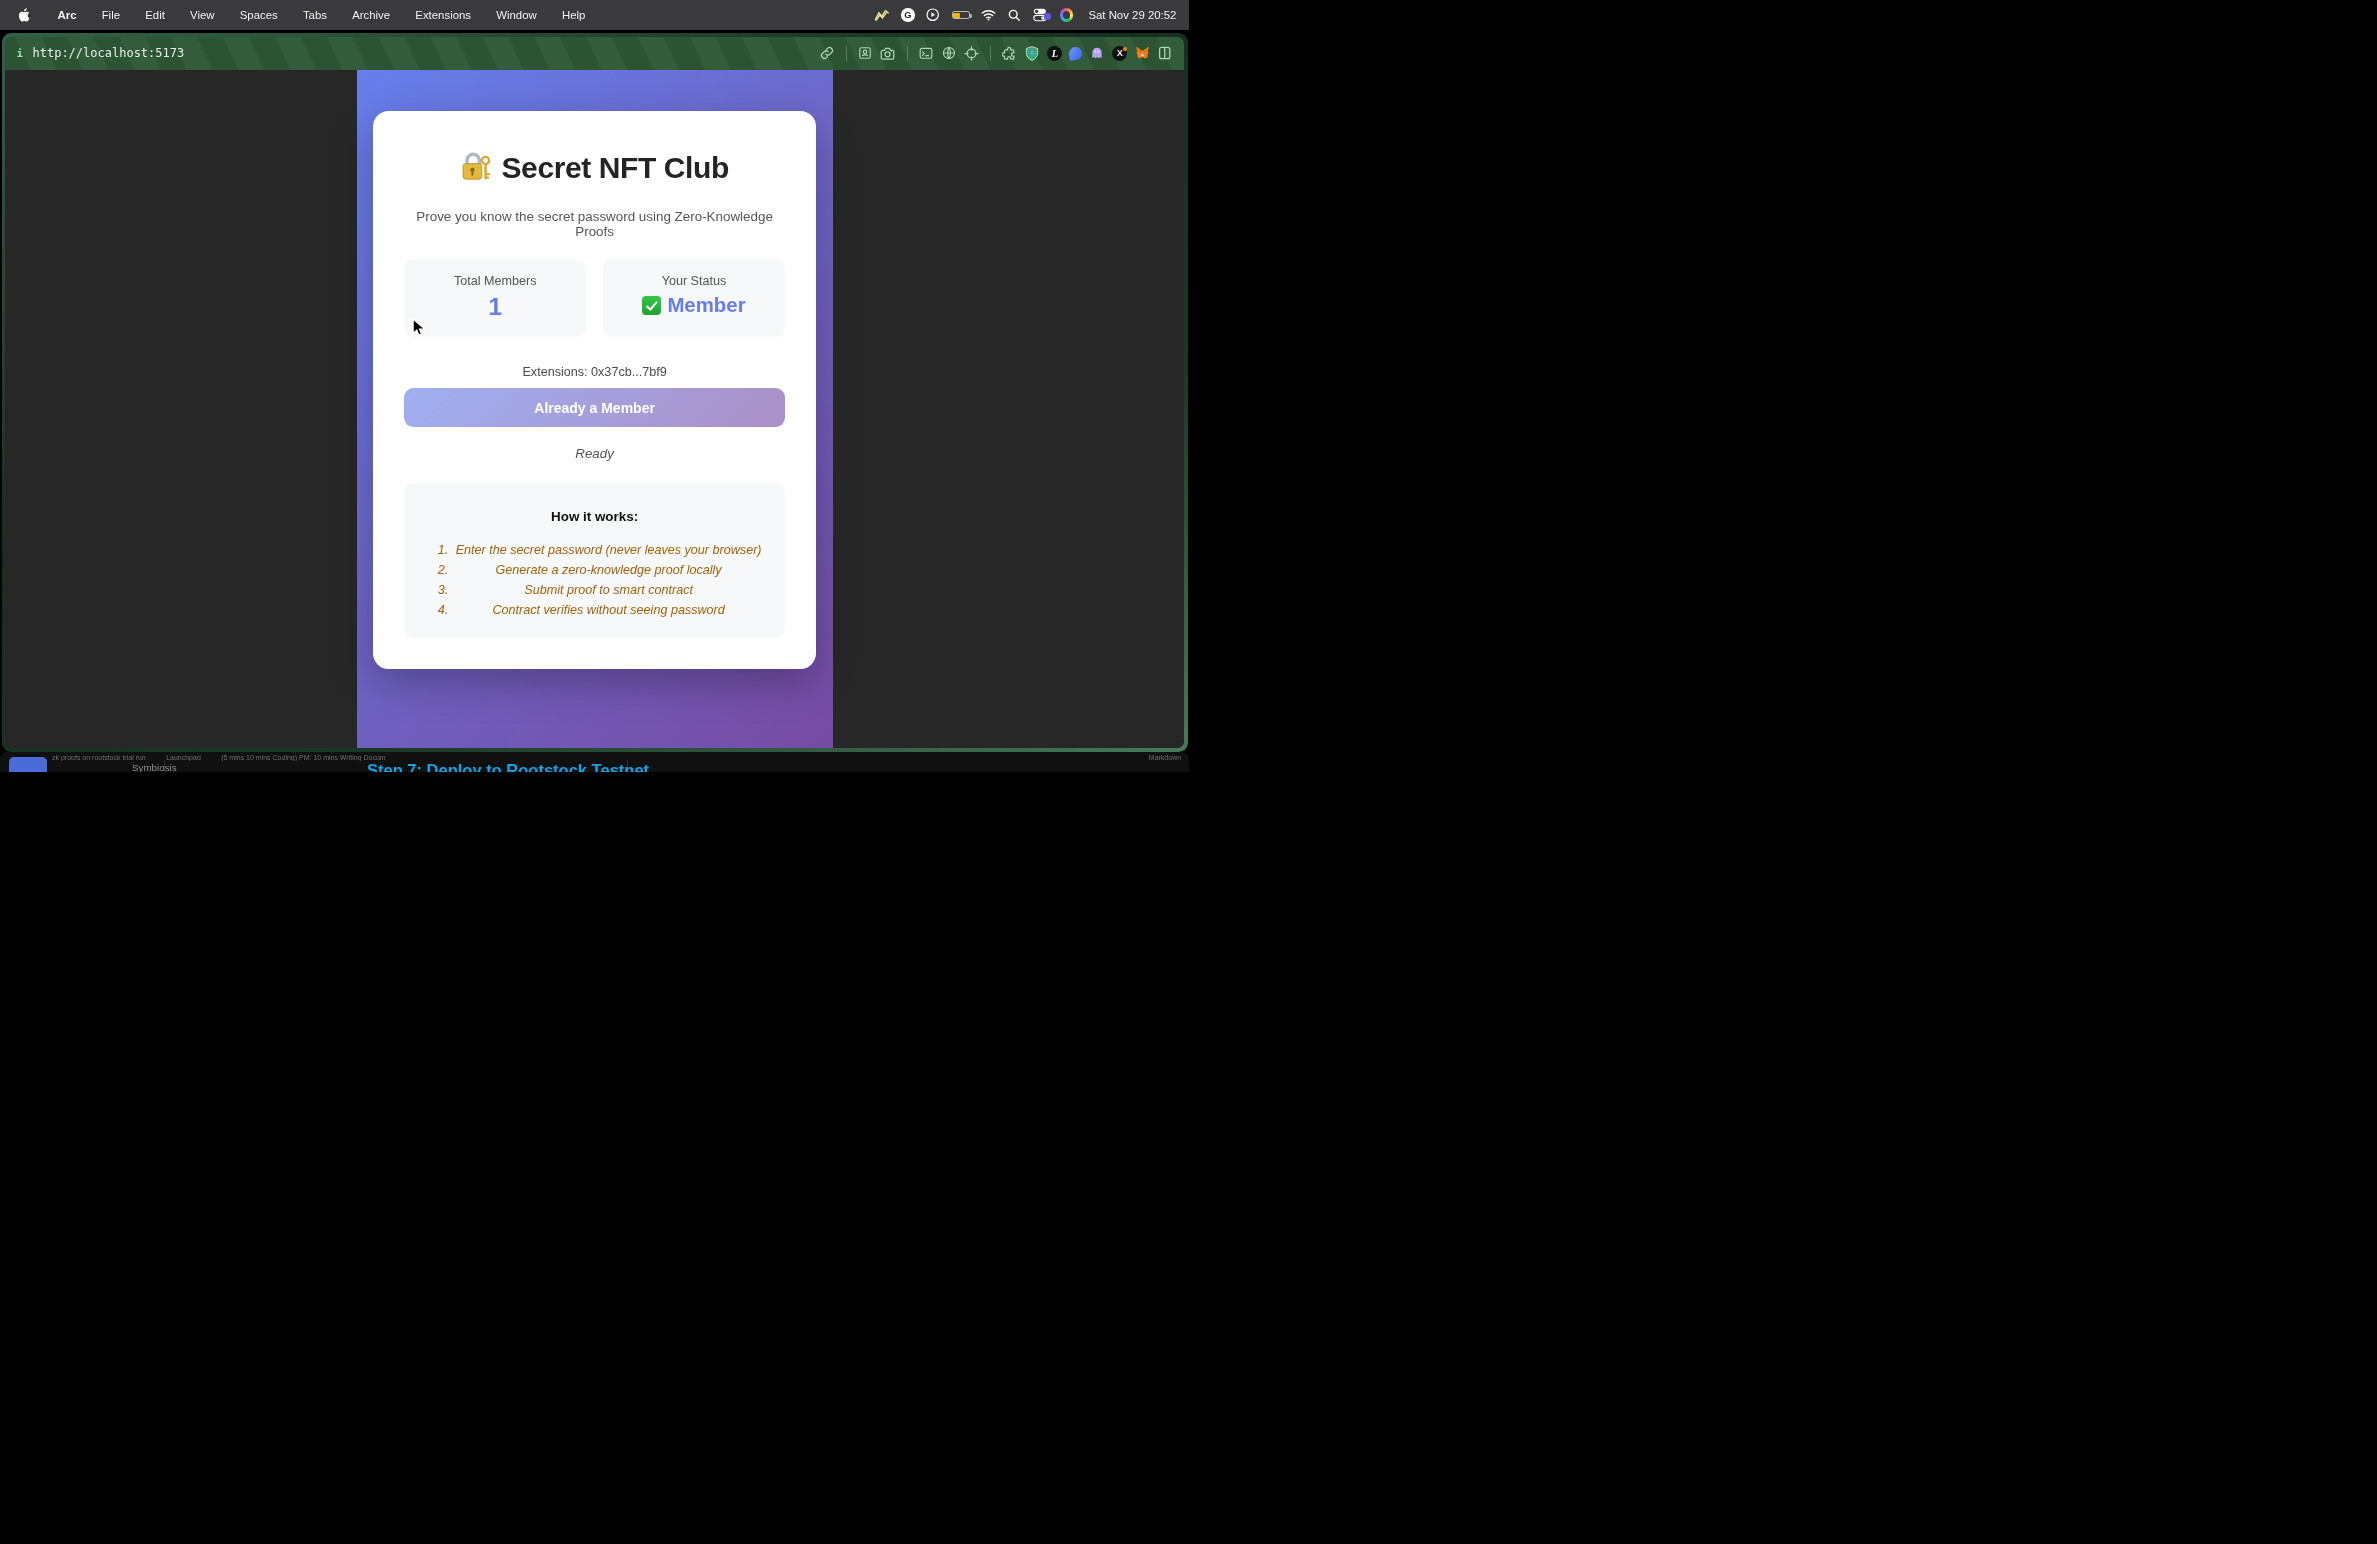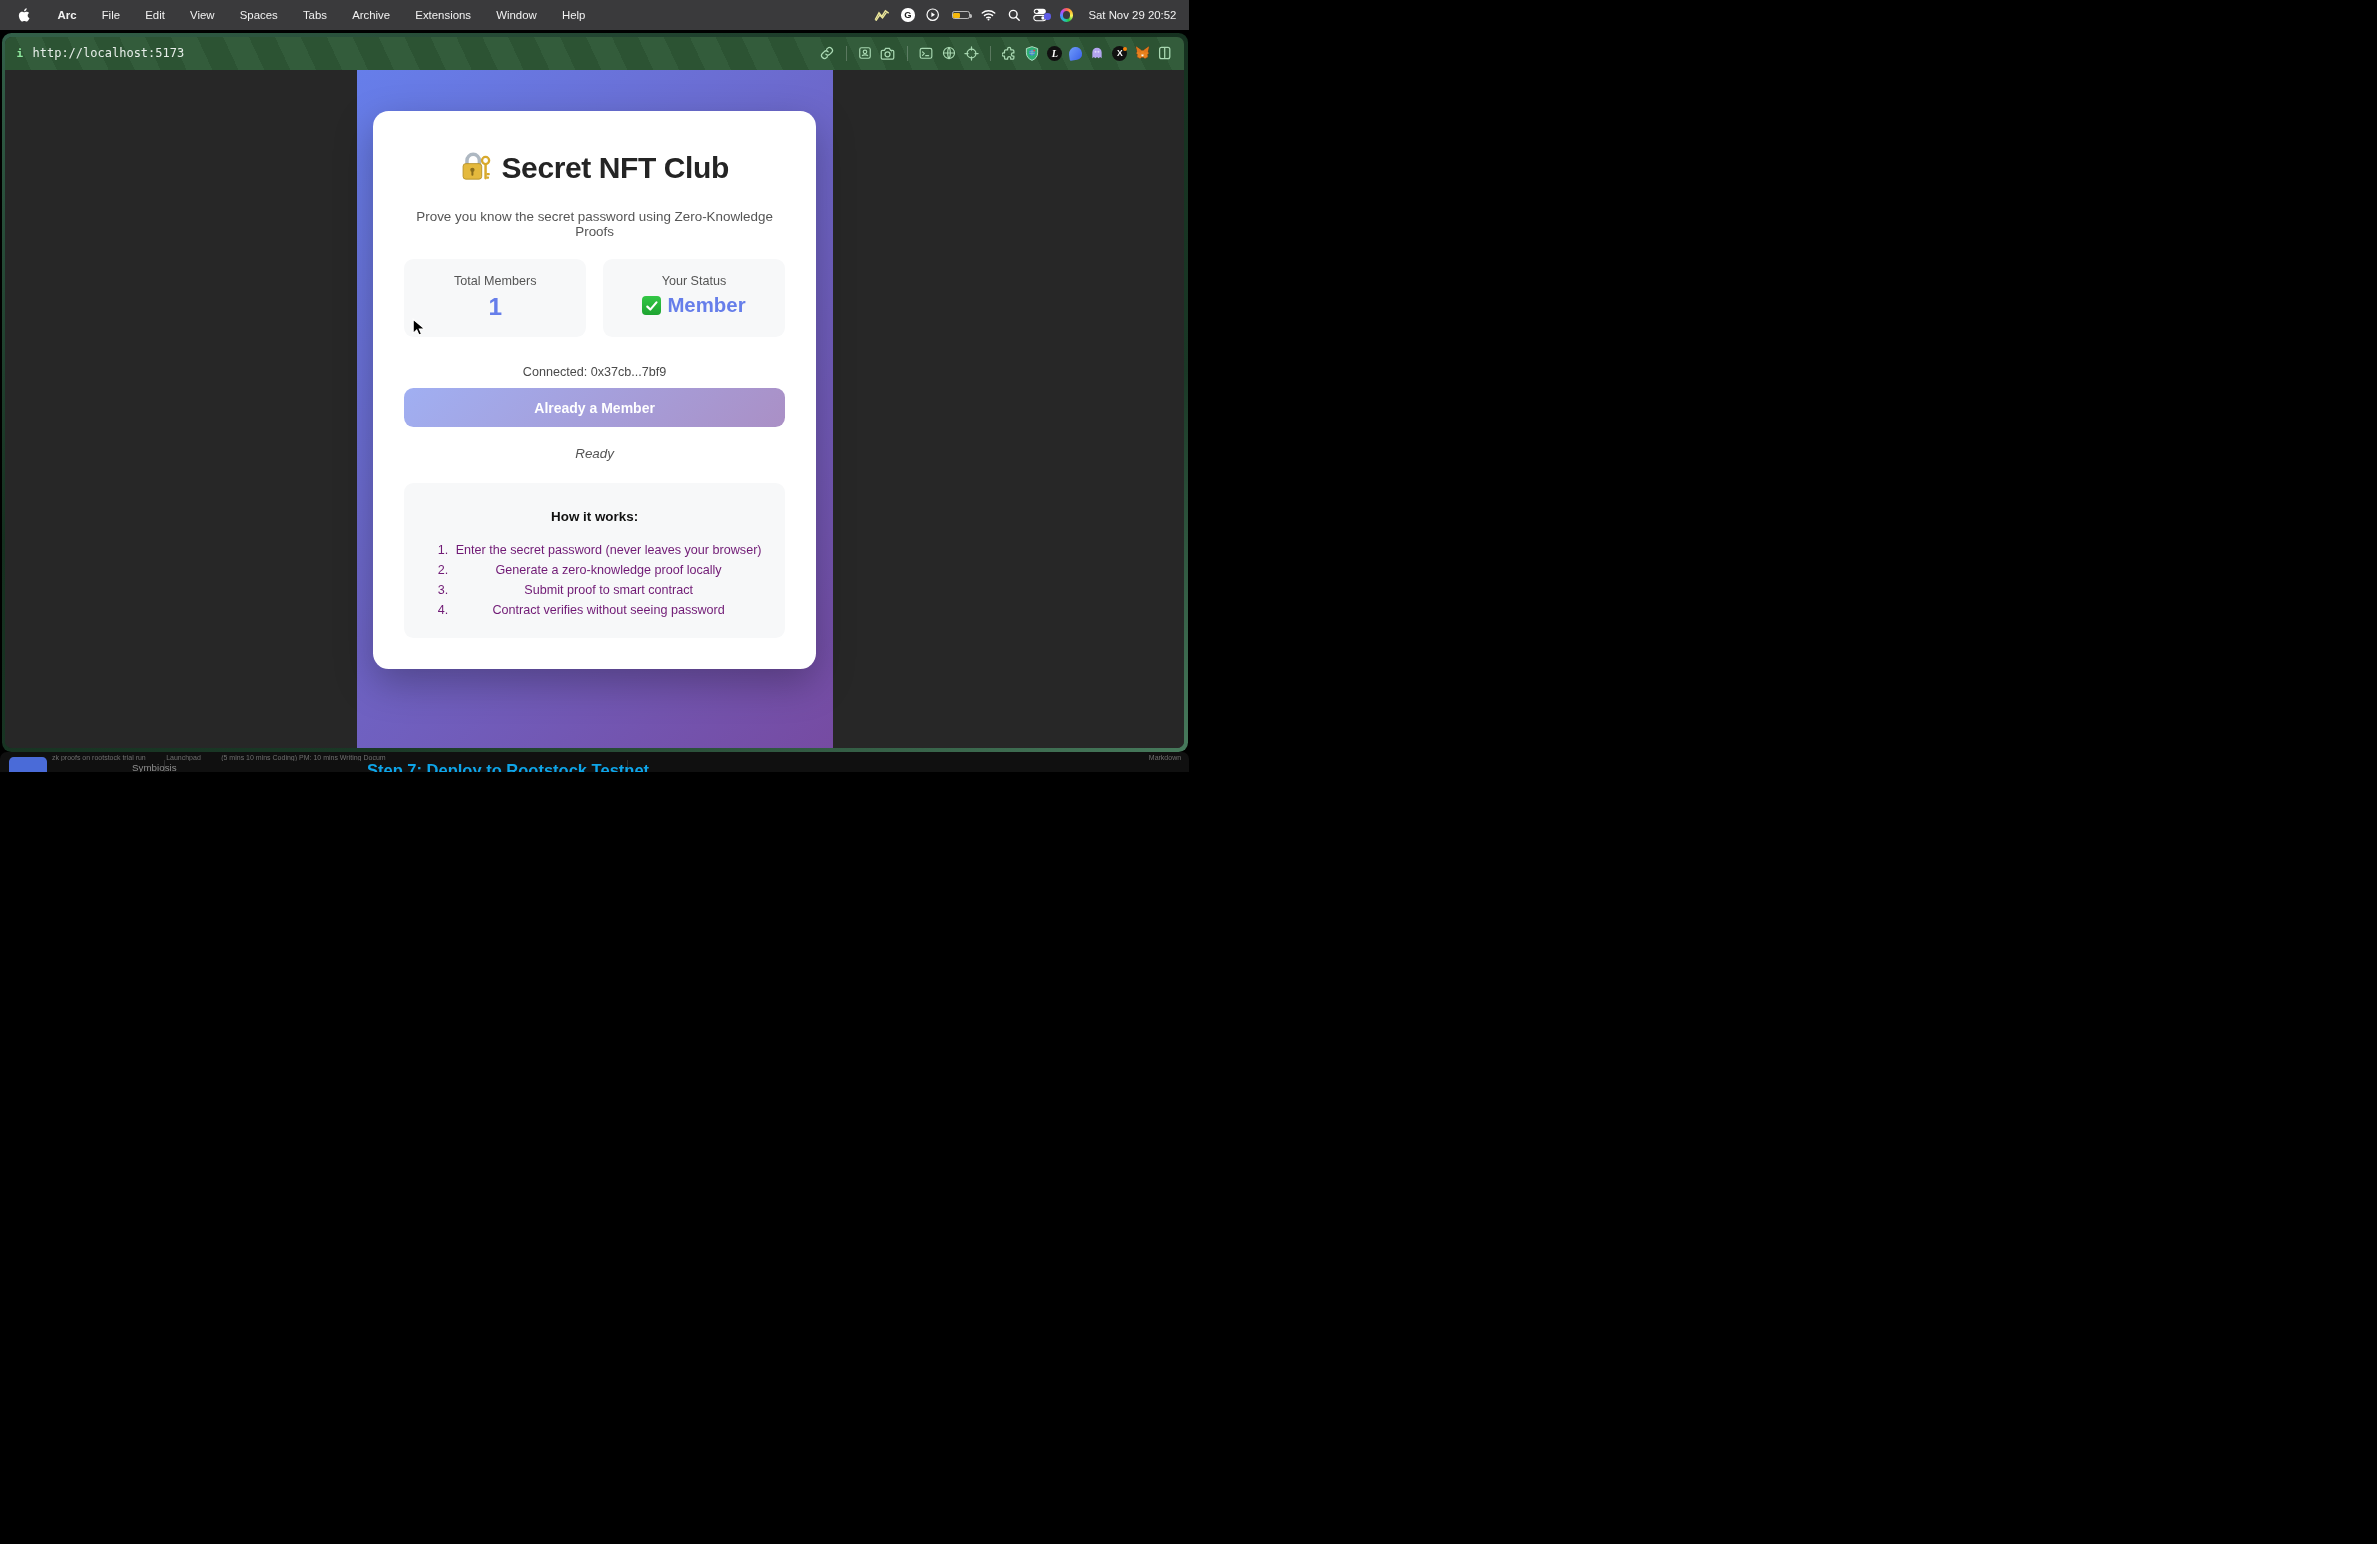--- a/index.html
+++ b/index.html
@@ -70,21 +70,21 @@
     display:flex; align-items:center; justify-content:center; gap:6px; }
   .check { width:19px; height:19px; border-radius:3.9px; background:linear-gradient(#33c746,#1ea431);
     display:inline-flex; align-items:center; justify-content:center; }
   .connected { margin-top:28px; font-size:12.6px; color:#4a4a4a; }
   .join-btn { margin-top:9.4px; width:100%; height:39px; border:none; border-radius:9.4px;
     background:linear-gradient(135deg,rgba(102,126,234,.62),rgba(118,75,162,.62));
     color:#fff; font-size:14px; font-weight:700; font-family:"Liberation Sans", sans-serif; }
   .ready { margin-top:19px; font-size:13.4px; font-style:italic; color:#555; }
   .howbox { margin-top:22px; background:#f7f8f9; border-radius:9.4px; padding:19.7px 19.7px 17.3px; }
   .howbox h3 { margin-top:6.3px; font-size:13.4px; font-weight:700; color:#111; }
-  .howbox ol { margin:15.7px 0 0; padding-left:28px; color:#701a75; font-size:12.6px; }
+  .howbox ol { margin:15.7px 0 0; padding-left:28px; color:#a16207; font-size:12.6px;font-style:italic; }
   .howbox li { text-align:center; line-height:1.6; }
 
   
   .cursor { position:absolute; left:412px; top:318px; z-index:50; }
 
   
   .sliver { position:absolute; left:0; top:752px; width:1189px; height:26px; background:#101010; overflow:hidden;border-radius:7px; }
   .mini-row { position:absolute; left:52px; top:1.6px; right:7.9px; display:flex; gap:20.4px;
     font-size:7px; color:#6f6f6f; white-space:nowrap; overflow:hidden; }
   .mini-row .far { margin-left:auto; }
@@ -285,21 +285,21 @@
                   <span class="check">
                     <svg width="11.8" height="10.2" viewBox="0 0 22 19" fill="none" stroke="#fff" stroke-width="4" stroke-linecap="round" stroke-linejoin="round">
                         <path d="M2.5 10.5 8 16 19.5 2.5"></path>
                       </svg>
                   </span>
                   <span>Member</span>
                 </div>
               </div>
             </div>
 
-            <p class="connected">Connected: 0x37cb...7bf9</p>
+            <p class="connected">Extensions: 0x37cb...7bf9</p>
             <button class="join-btn">Already a Member</button>
             <p class="ready">Ready</p>
 
             <div class="howbox">
               <h3>How it works:</h3>
               <ol>
                 <li>Enter the secret password (never leaves your browser)</li>
                 <li>Generate a zero-knowledge proof locally</li>
                 <li>Submit proof to smart contract</li>
                 <li>Contract verifies without seeing password</li>

